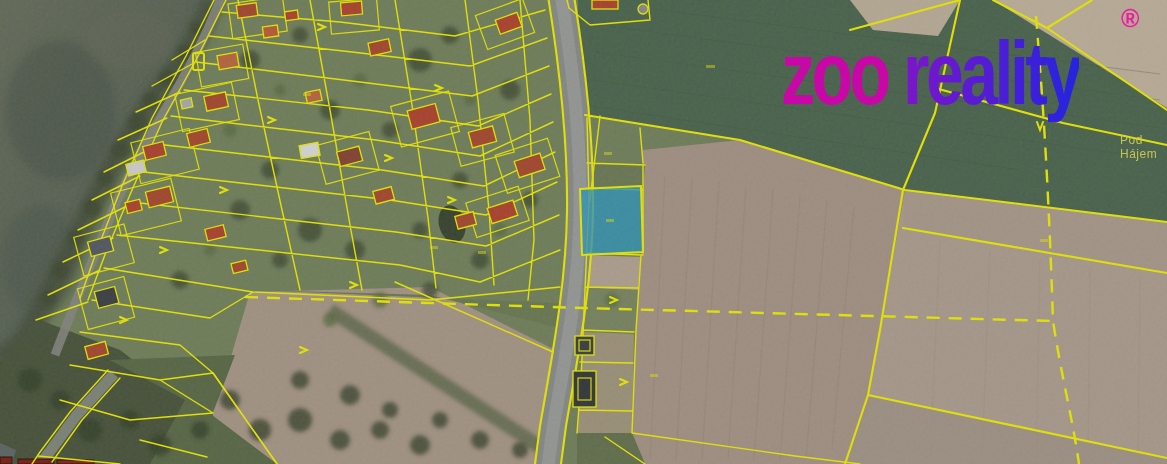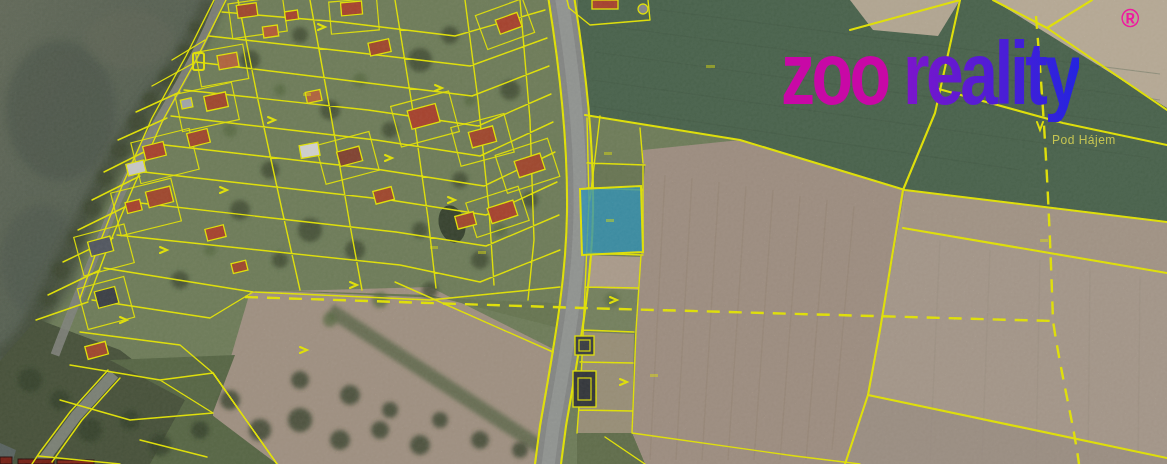--- a/index.html
+++ b/index.html
@@ -28,21 +28,21 @@
   #brand .zoo{color:var(--logo-zoo,#c808a6);}
   #brand .rea{
     background:linear-gradient(90deg,var(--logo-re1,#7d15cb),var(--logo-re2,#2424df));
     -webkit-background-clip:text;background-clip:text;color:transparent;
   }
   #regmark{
     position:absolute;left:1121px;top:6px;font-weight:bold;font-size:25px;
     color:var(--logo-reg,#ef19a0);line-height:1;
   }
   #placelabel{
-    position:absolute;left:1052px;top:133px;font-size:12px;
+    position:absolute;left:1120px;top:133px;font-size:12px;
     color:var(--label,#d3cf52);opacity:.9;letter-spacing:.5px;
   }
 </style>
 </head>
 <body>
 
 <div id="viewport">
   <svg id="mapsvg" width="1167" height="464" viewBox="0 0 1167 464">
     <defs>
       <linearGradient id="lakeG" x1="0" y1="0" x2="1" y2="1">

